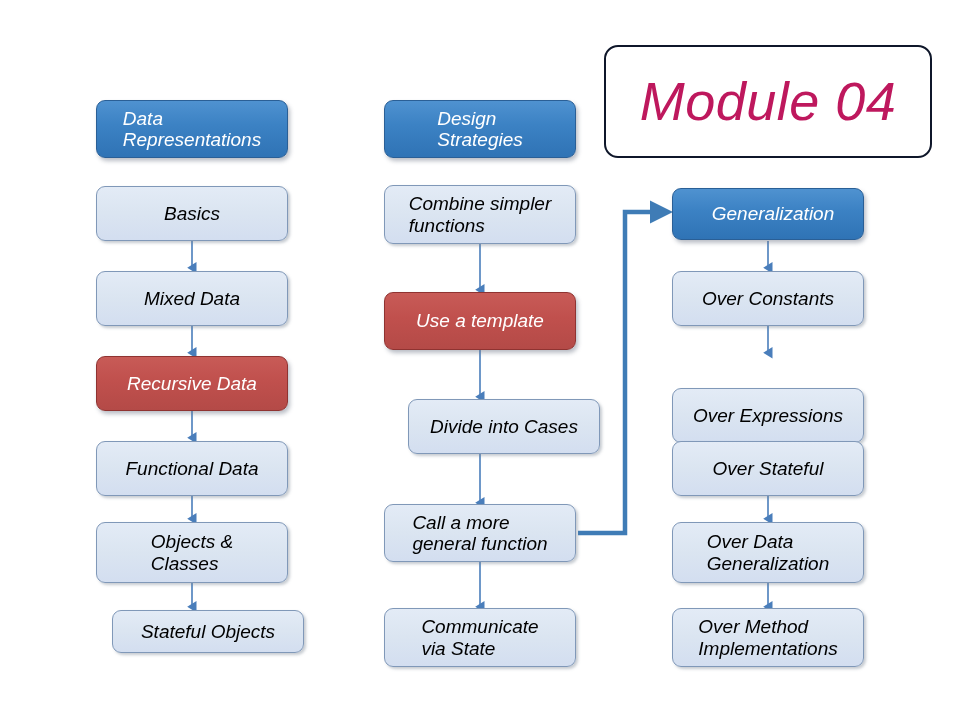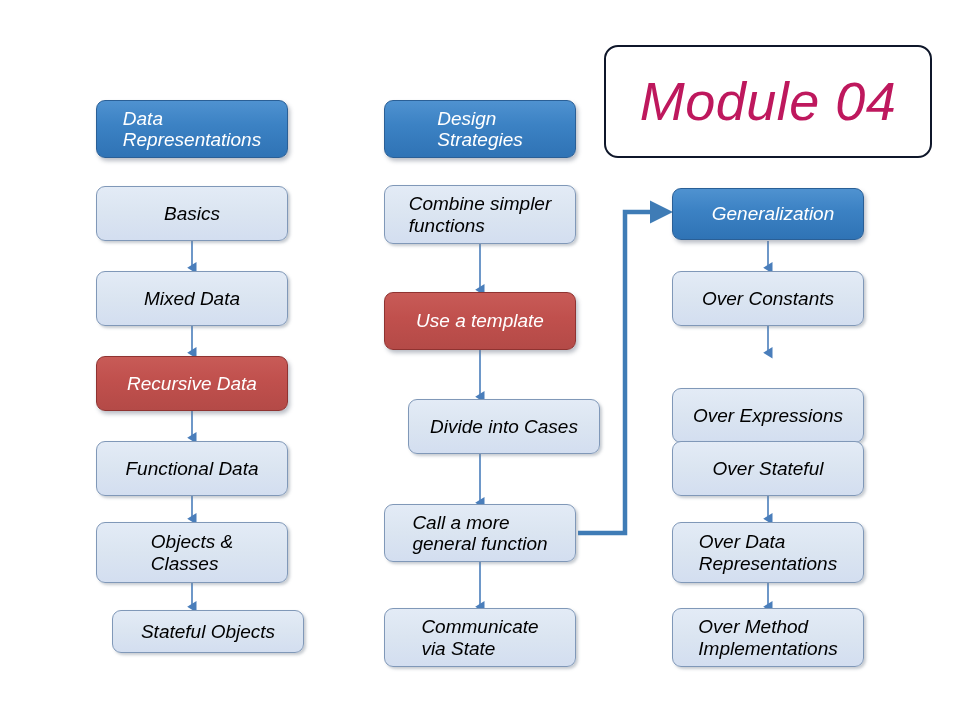--- a/index.html
+++ b/index.html
@@ -176,20 +176,20 @@
     <span>Over Constants</span>
   </div>
   <div class="node plain" style="left:672px; top:356px; width:192px; height:55px;margin-top:32px;">
     <span>Over Expressions</span>
   </div>
   <div class="node plain" style="left:672px; top:441px; width:192px; height:55px;">
     <span>Over Stateful</span>
   </div>
   <div class="node plain" style="left:672px; top:522px; width:192px; height:61px;">
     <span>Over Data
-Representations</span>
+Generalization</span>
   </div>
   <div class="node plain" style="left:672px; top:608px; width:192px; height:59px;">
     <span>Over Method
 Implementations</span>
   </div>
 
 </div>
 
 </body></html>

